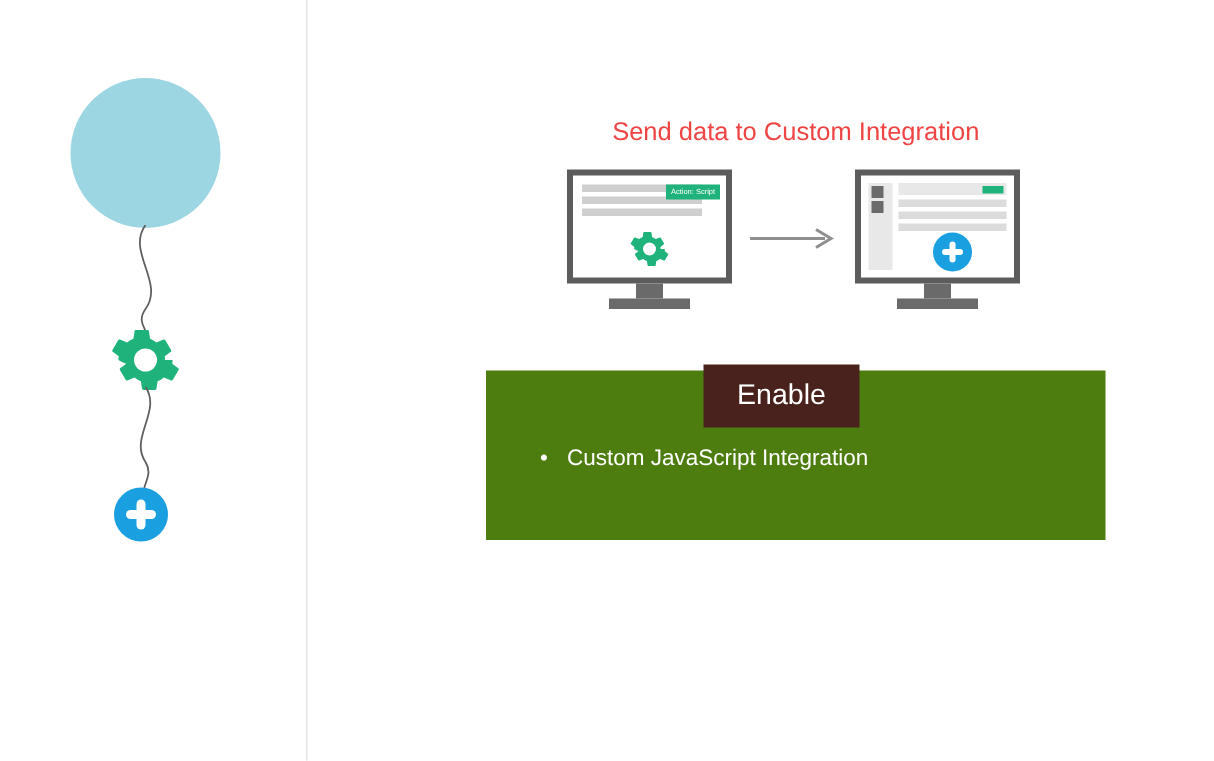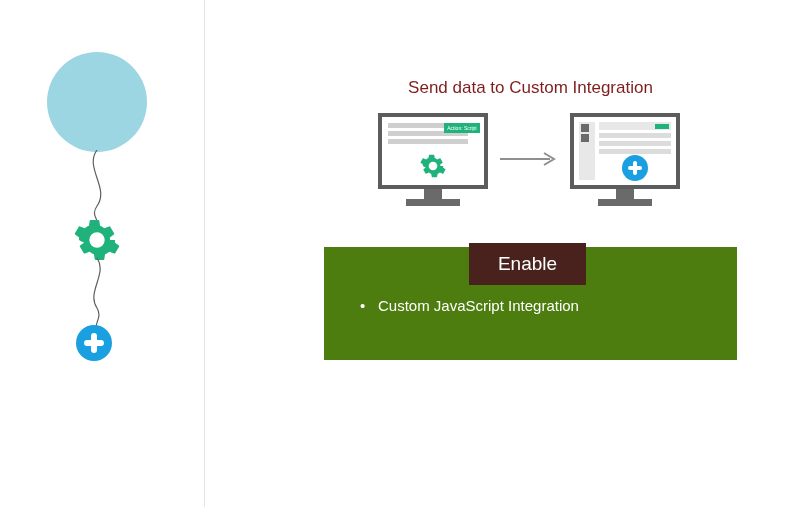--- a/index.html
+++ b/index.html
@@ -54,21 +54,21 @@
   .plus-circle::before, .plus-circle::after {
     content: ""; position: absolute; background: #fff;
   }
   .plus-circle::before { width: 20px; height: 6px; border-radius: 3px; }
   .plus-circle::after  { width: 6px; height: 20px; border-radius: 3px; }
 
   
   .title {
     position: absolute; left: 324px; top: 78px;
     width: 413px; text-align: center;
-    color: #7f1d1d; font-size: 17px; font-weight: 400;
+    color: #ef4444; font-size: 17px; font-weight: 400;
   }
   .diagram { position: absolute; left: 378px; top: 113px; width: 304px; height: 110px; }
   .monitor {
     position: absolute; width: 110px; height: 100px;
   }
   .monitor.m1 { left: 0; top: 0; }
   .monitor.m2 { left: 192px; top: 0; }
   .screen-frame {
     width: 110px; height: 76px; border: 4px solid #5c5c5c; background: #fff;
     box-sizing: border-box;
@@ -113,21 +113,21 @@
     padding: 50px 26px 0 36px;
     font-size: 15px;
   }
   .orange-panel ul { list-style: none; }
   .orange-panel li { position: relative; padding-left: 18px; font-weight: 300; }
   .orange-panel li::before {
     content: "•"; position: absolute; left: 0; top: 0; color: #fff; font-size: 15px;
   }
   .enable-btn {
     position: absolute; left: 469px; top: 243px;
-    width: 117px; height: 42px;
+    width: 104px; height: 42px;
     background: #4a221d;
     color: #fff; font-size: 19px; font-weight: 400;
     display: flex; align-items: center; justify-content: center;
   }
 </style>
 </head>
 <body>
 
 <div class="divider"></div>
 

